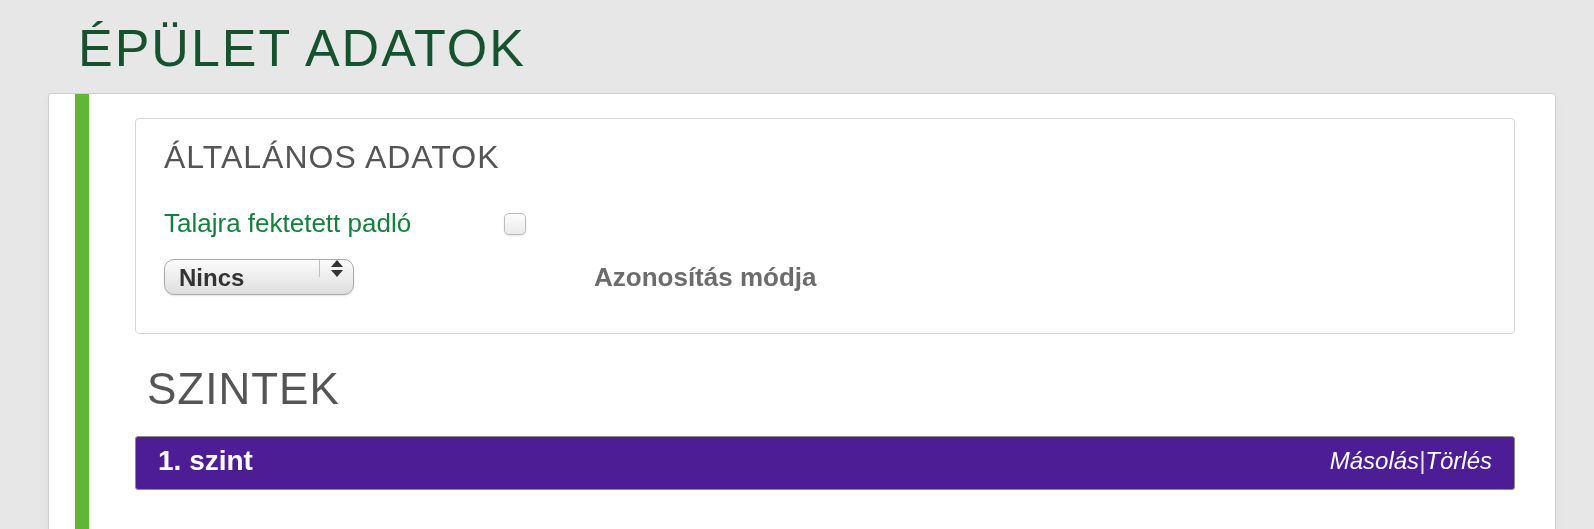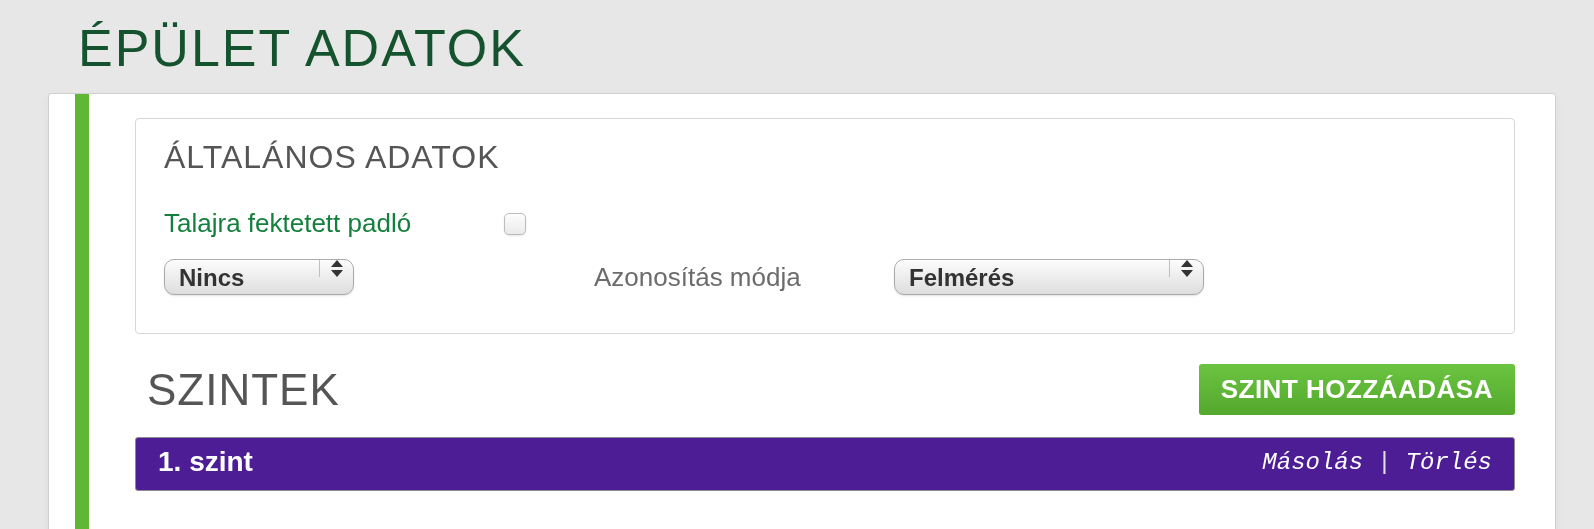--- a/index.html
+++ b/index.html
@@ -69,21 +69,21 @@
     flex: 0 0 330px;
   }
   .form-control-col {
     flex: 0 0 300px;
     display: flex;
     align-items: center;
   }
   .form-label2 {
     font-size: 26px;
     color: #6c6c6c;
-    font-weight: 400;
+    font-weight: 700;
     flex: 0 0 300px;
     margin-left: 130px;
   }
   .form-control-col2 {
     flex: 1;
     display: flex;
     align-items: center;
   }
 
   .checkbox {
@@ -173,22 +173,20 @@
   }
   .level-name {
     font-size: 28px;
     font-weight: 800;
   }
   .level-actions {
     font-size: 24px;
     font-style: italic;
     display: flex;
     align-items: center;
-    gap: 14px;
-    font-family: Liberation Mono, monospace;
   }
   .level-action {
     cursor: pointer;
   }
   .sep {
     color: #e2e2e2;
   }
 </style>
 </head>
 <body>
@@ -213,35 +211,25 @@
         <div class="form-control-col">
           <div class="select">
             <div class="select-value">Nincs</div>
             <div class="select-caret">
               <span class="caret-up"></span>
               <span class="caret-down"></span>
             </div>
           </div>
         </div>
         <div class="form-label2">Azonosítás módja</div>
-        <div class="form-control-col2">
-          <div class="select select-wide">
-            <div class="select-value">Felmérés</div>
-            <div class="select-caret">
-              <span class="caret-up"></span>
-              <span class="caret-down"></span>
-            </div>
-          </div>
-        </div>
       </div>
     </div>
 
     <div class="section-header">
       <div class="section-title">SZINTEK</div>
-      <button class="add-btn">SZINT HOZZÁADÁSA</button>
     </div>
 
     <div class="level-header">
       <div class="level-name">1. szint</div>
       <div class="level-actions">
         <span class="level-action">Másolás</span>
         <span class="sep">|</span>
         <span class="level-action">Törlés</span>
       </div>
     </div>

